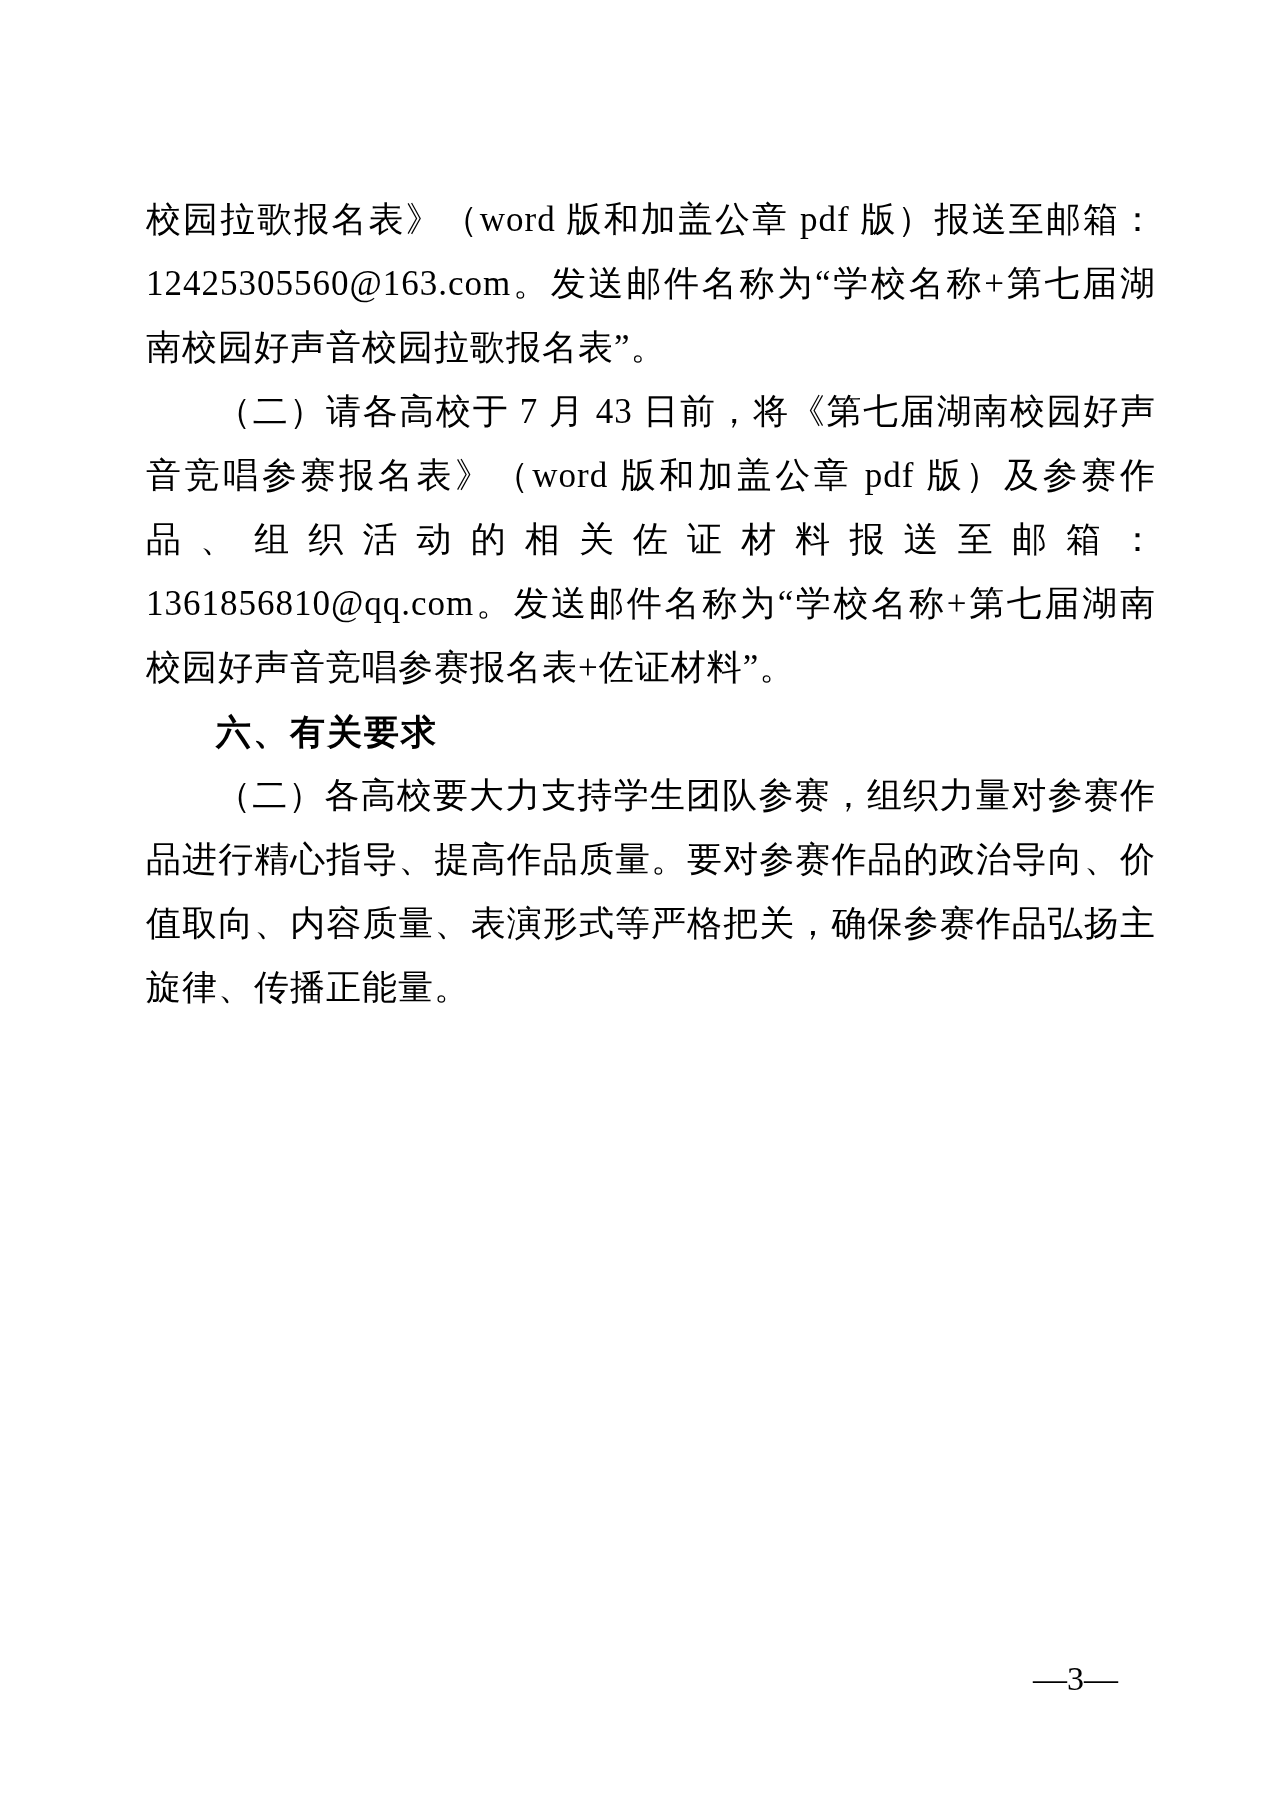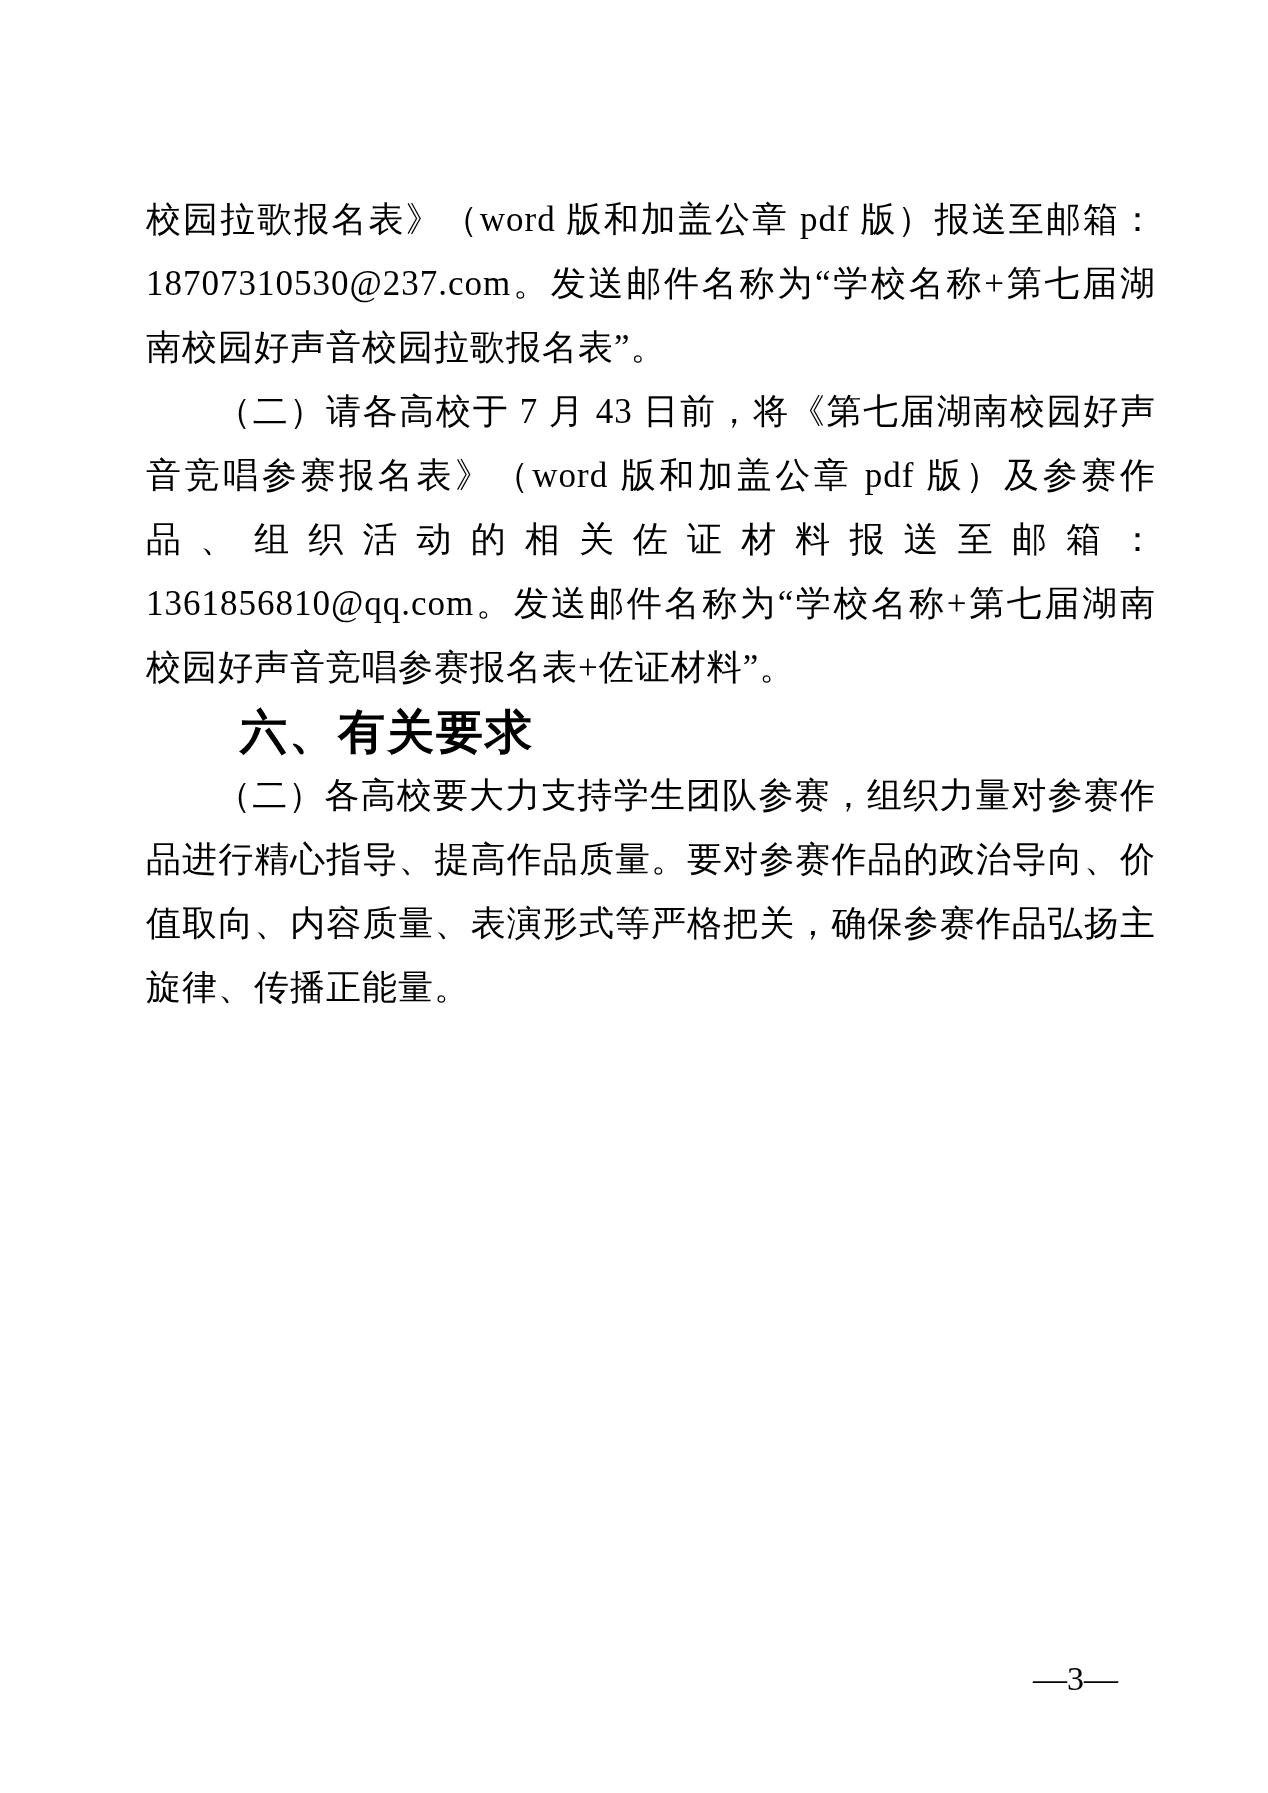--- a/index.html
+++ b/index.html
@@ -31,40 +31,40 @@
     padding: 0;
     text-indent: 2em;
   }
   .content p.no-indent {
     text-indent: 0;
   }
   .section-heading {
     margin: 0;
     padding: 0;
     text-indent: 2em;
-    font-size: 47px;
+    font-size: 35px;
     line-height: 64px;
     font-weight: 700;
     font-family: "Liberation Sans", "DejaVu Sans", sans-serif;
     letter-spacing: 2px;
   }
   .page-number {
     position: absolute;
     top: 1655px;
     right: 150px;
     font-size: 34px;
     line-height: 48px;
     font-family: "Liberation Serif", "DejaVu Serif", serif;
     color: #000000;
   }
 </style>
 </head>
 <body>
 
 <div class="page">
   <div class="content">
-    <p class="no-indent">校园拉歌报名表》（word 版和加盖公章 pdf 版）报送至邮箱：18707310530@237.com。发送邮件名称为“学校名称+第七届湖南校园好声音校园拉歌报名表”。</p>
+    <p class="no-indent">校园拉歌报名表》（word 版和加盖公章 pdf 版）报送至邮箱：12425305560@163.com。发送邮件名称为“学校名称+第七届湖南校园好声音校园拉歌报名表”。</p>
     <p>（二）请各高校于 7 月 43 日前，将《第七届湖南校园好声音竞唱参赛报名表》（word 版和加盖公章 pdf 版）及参赛作品、组织活动的相关佐证材料报送至邮箱：1361856810@qq.com。发送邮件名称为“学校名称+第七届湖南校园好声音竞唱参赛报名表+佐证材料”。</p>
     <p class="section-heading">六、有关要求</p>
     <p>（二）各高校要大力支持学生团队参赛，组织力量对参赛作品进行精心指导、提高作品质量。要对参赛作品的政治导向、价值取向、内容质量、表演形式等严格把关，确保参赛作品弘扬主旋律、传播正能量。</p>
   </div>
   <div class="page-number">—3—</div>
 </div>
 
 </body></html>

